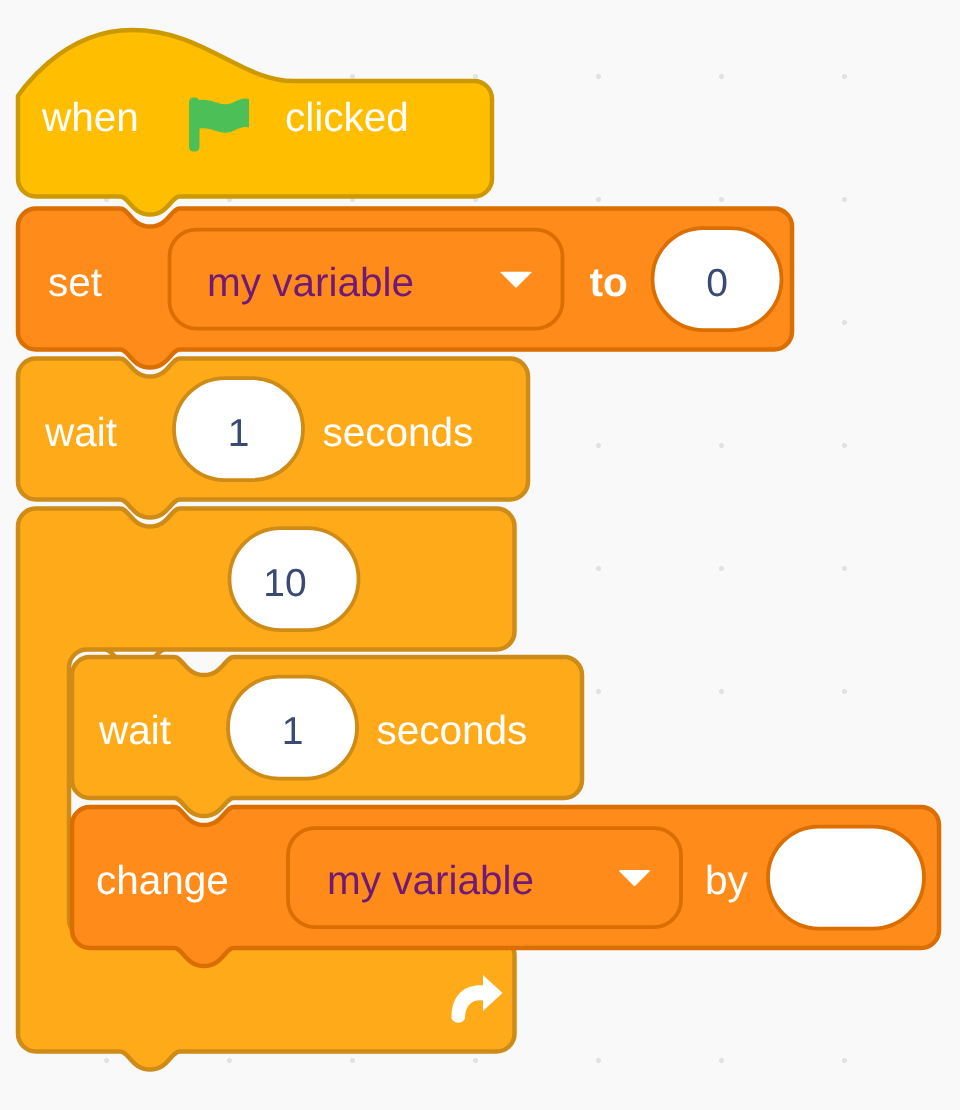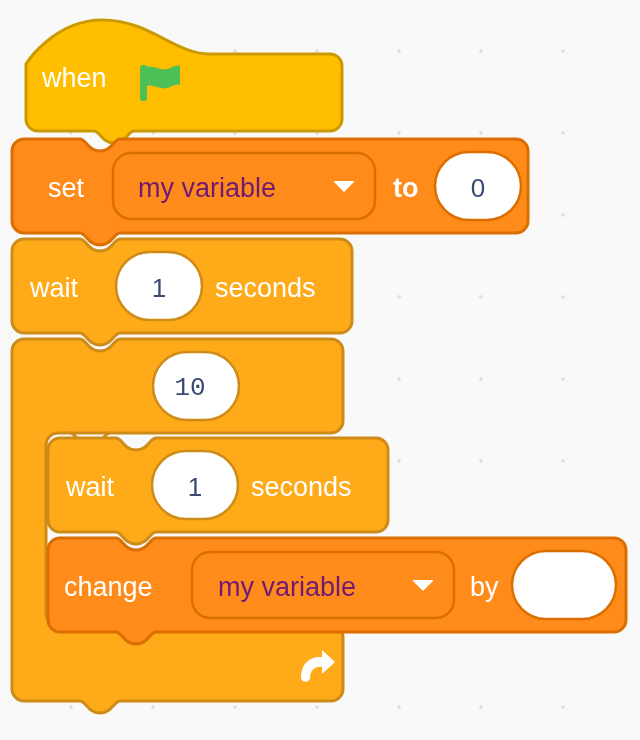--- a/index.html
+++ b/index.html
@@ -69,21 +69,21 @@
   }
   .loop-arrow {
     position: absolute;
   }
 </style>
 </head>
 <body>
 
 <div id="workspace">
 
-  <div class="blk" style="left:24px; top:17px;">
+  <div class="blk" style="left:10px; top:17px;">
     <svg width="316" height="125" viewBox="0 0 316 125">
       <path d="M 2 47
                C 2 47, 30 3, 78 3
                C 126 3, 150 37, 186 37
                L 306 37
                A 12 12 0 0 1 318 49
                L 318 102
                A 12 12 0 0 1 306 114
                L 110 114
                L 110 114
@@ -99,20 +99,21 @@
         <rect x="4" y="4" width="7" height="36" rx="3" fill="#4cbf56"></rect>
         <path d="M 8 7
                  C 17 2, 25 12, 34 7
                  C 38 5, 41 4, 44 5
                  L 44 24
                  C 41 23, 38 24, 34 26
                  C 25 31, 17 21, 8 26
                  Z" fill="#4cbf56"></path>
       </svg>
     </span>
+    <span class="lbl" style="left:180px; top:48px;">clicked</span>
   </div>
 
   <div class="blk" style="left:10px; top:137px;">
     <svg width="528" height="106" viewBox="0 0 528 106">
       <path d="M 2 14
                A 12 12 0 0 1 14 2
                L 70 2
                C 76 2, 78 14, 90 14
                C 102 14, 104 2, 110 2
                L 506 2
@@ -123,21 +124,21 @@
                C 104 96, 102 108, 90 108
                C 78 108, 76 96, 70 96
                L 14 96
                A 12 12 0 0 1 2 84
                Z" fill="#ff8c1a" stroke="#db6e00" stroke-width="3" stroke-linejoin="round"></path>
 
       <rect x="103" y="16" width="262" height="66" rx="18" ry="18" fill="#ff8c1a" stroke="#db6e00" stroke-width="2.5"></rect>
 
       <rect x="425" y="15" width="86" height="68" rx="34" ry="34" fill="#ffffff" stroke="#db6e00" stroke-width="2.5"></rect>
     </svg>
-    <span class="lbl" style="left:22px; top:38px;margin-left:16px;">set</span>
+    <span class="lbl" style="left:22px; top:38px;">set</span>
     <div>
       <span class="drop-lbl" style="left:128px; top:38px;">my variable</span>
       <span class="caret" style="left:323px; top:44px;"></span>
     </div>
     <span class="lbl" style="left:383px; top:38px;font-weight:bold;">to</span>
     <span class="numtxt" style="left:425px; top:38px; width:86px;">0</span>
   </div>
 
   <div class="blk" style="left:10px; top:237px;">
     <svg width="352" height="106" viewBox="0 0 352 106">
@@ -185,21 +186,21 @@
                L 110 364
                C 104 364, 102 376, 90 376
                C 78 376, 76 364, 70 364
                L 14 364
                A 12 12 0 0 1 2 352
                Z" fill="#ffab19" stroke="#cf8b17" stroke-width="3" stroke-linejoin="round"></path>
 
       <path d="M 60 96 C 66 96, 68 108, 80 108 C 92 108, 94 96, 100 96" fill="none" stroke="#cf8b17" stroke-width="3" stroke-linejoin="round"></path>
       <rect x="143" y="15" width="86" height="68" rx="34" ry="34" fill="#ffffff" stroke="#cf8b17" stroke-width="2.5"></rect>
     </svg>
-    <span class="numtxt" style="left:143px; top:38px; width:74px;font-family:Liberation Mono, monospace;">10</span>
+    <span class="numtxt" style="left:143px; top:38px; width:74px;">10</span>
     <span class="loop-arrow" style="left:285px; top:311px;">
       <svg width="42" height="40" viewBox="0 0 42 40">
         <path d="M 6 30
                  C 6 13, 18 8, 27 9
                  L 27 2
                  L 40 14
                  L 27 26
                  L 27 19
                  C 20 18, 15 22, 15 31
                  A 5 5 0 0 1 6 31

